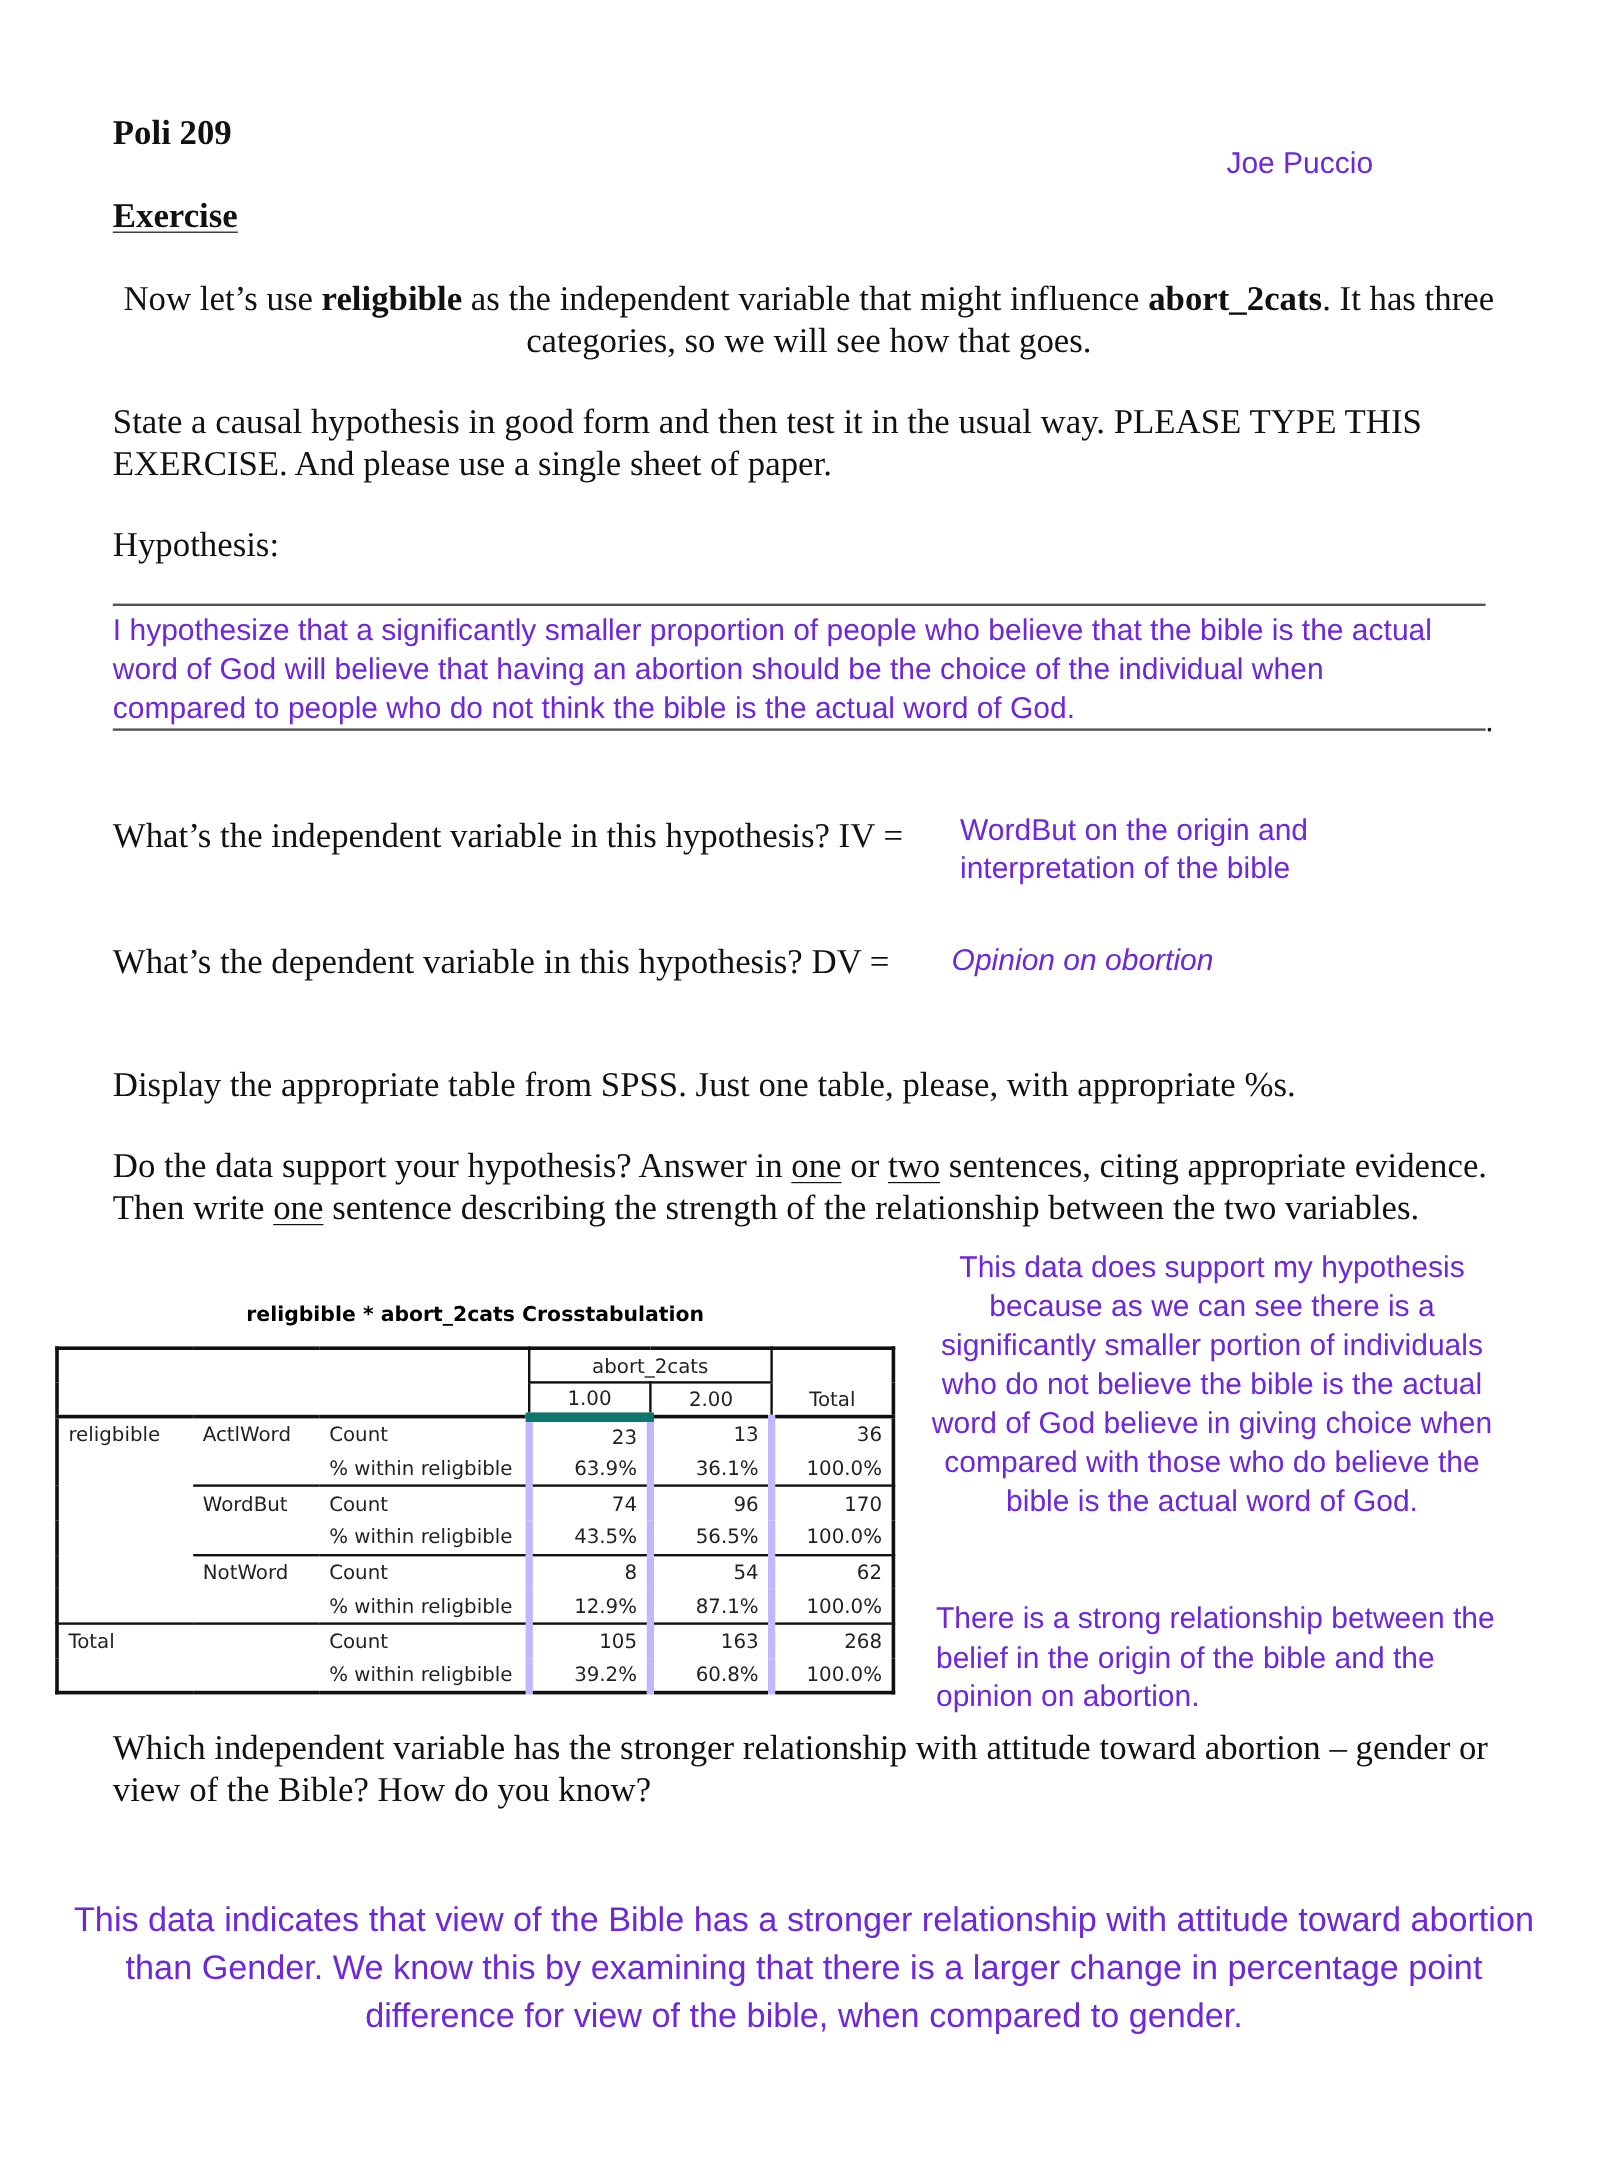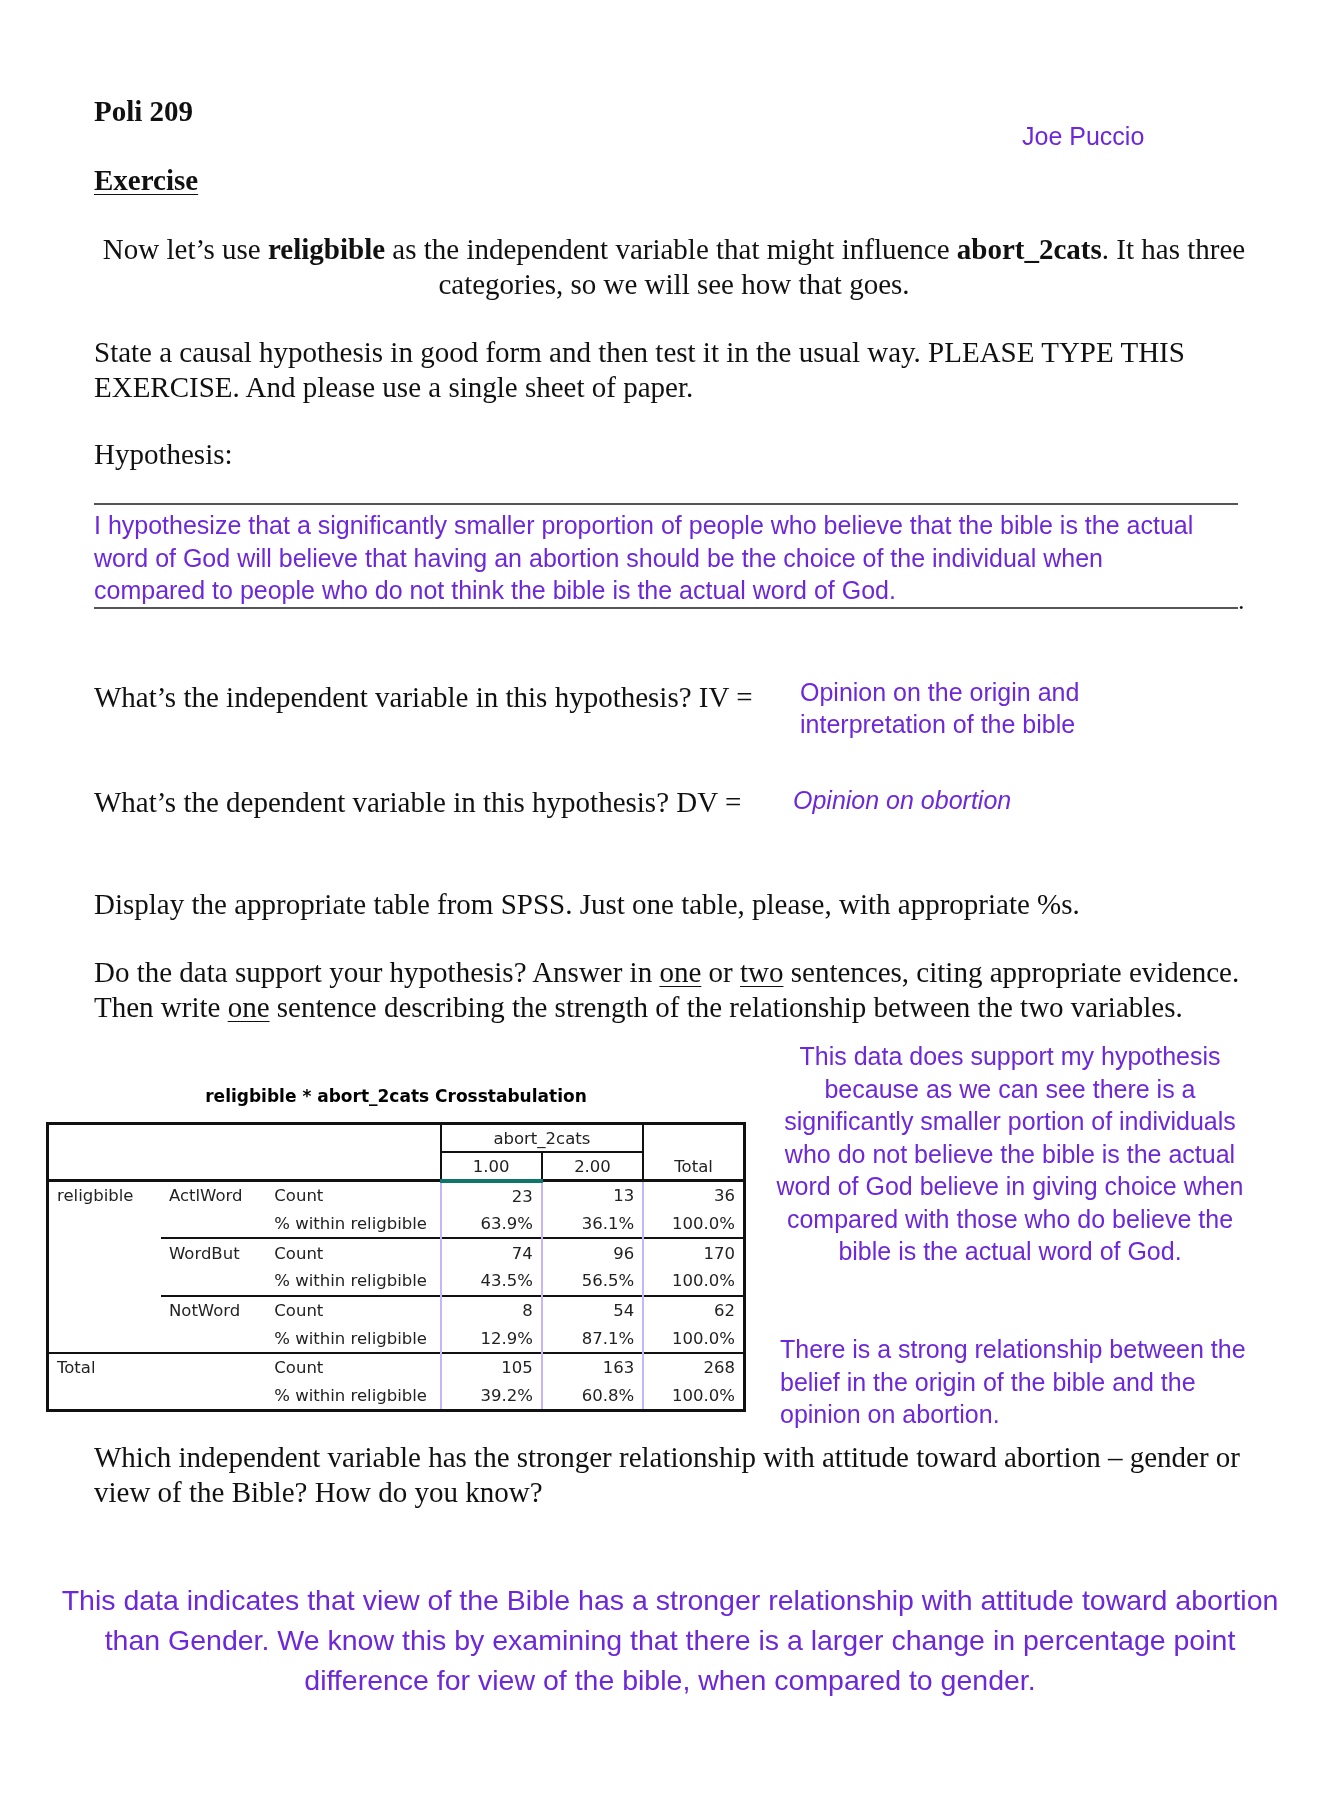--- a/index.html
+++ b/index.html
@@ -38,21 +38,21 @@
     #strength-a { left: 780px; top: 1333px; width: 490px; text-align: left; font-size: 25px; line-height: 32.5px; }
 
     #which-q { left: 94px; top: 1440px; width: 1170px; }
 
     #final-a { left: 40px; top: 1580px; width: 1260px; text-align: center; font-size: 28.5px; line-height: 40px; }
 
     
     #xtab-title { left: 46px; top: 1086px; width: 700px; text-align: center; font-family: "DejaVu Sans", sans-serif; font-size: 17px; font-weight: bold; color: #000000; }
     #xtab { position: absolute; left: 46px; top: 1122px; width: 700px; border: 3px solid #111; border-collapse: collapse; font-family: "DejaVu Sans", sans-serif; font-size: 16.5px; color: #222; }
     #xtab td { padding: 0 8px; height: 28.7px; white-space: nowrap; }
-    #xtab .num { text-align: right; border-left: 2px solid #c4b5fd; margin-left: 38px; }
+    #xtab .num { text-align: right; border-left: 6px solid #c4b5fd; margin-left: 38px; }
     #xtab .hdr { text-align: center; border-left: 2px solid #111; }
     #xtab .sep-top td.cell-sep { border-top: 2px solid #111; }
     #xtab .total-top td { border-top: 2px solid #111; }
     .c1 { width: 112px; } .c2 { width: 104px; } .c3 { width: 172px; }
     .c4 { width: 100px; } .c5 { width: 100px; } .c6 { width: 100px; }
   </style>
 </head>
 <body>
 
 <div id="course" class="abs serif">Poli 209</div>
@@ -64,21 +64,21 @@
 <div id="instruct" class="abs serif">State a causal hypothesis in good form and then test it in the usual way.  PLEASE TYPE THIS EXERCISE.  And please use a single sheet of paper.</div>
 
 <div id="hyp-label" class="abs serif">Hypothesis:</div>
 <div id="hyp-rule-top" class="rule"></div>
 <div id="hyp-answer" class="abs sans">I hypothesize that a significantly smaller proportion of people who believe that the bible is the actual word of God will believe that having an abortion should be the choice of the individual when compared to people who do not think the bible is the actual word of God.</div>
 <div id="hyp-rule-bot" class="rule"></div>
 <div id="hyp-dot" class="abs serif">.</div>
 
 <div id="iv-q" class="abs serif">What’s the independent variable in this hypothesis?  IV =</div>
 <div id="iv-a" class="abs sans">
-  <div>Opinion on the origin and</div>
+  <div>WordBut on the origin and</div>
   <div>interpretation of the bible</div>
 </div>
 <div id="dv-q" class="abs serif">What’s the dependent variable in this hypothesis?  DV =</div>
 <div id="dv-a" class="abs sans">Opinion on obortion</div>
 
 <div id="display-q" class="abs serif">Display the appropriate table from SPSS.  Just one table, please, with appropriate %s.</div>
 <div id="support-q" class="abs serif"><span>Do the data support your hypothesis?  Answer in </span><span class="u">one</span><span> or </span><span class="u">two</span><span> sentences, citing appropriate evidence.  Then write </span><span class="u">one</span><span> sentence describing the strength of the relationship between the two variables.</span></div>
 
 <div id="xtab-title" class="abs">religbible * abort_2cats Crosstabulation</div>
 <table id="xtab">
@@ -90,21 +90,21 @@
       <col class="c5">
       <col class="c6">
     </colgroup>
   <tbody>
       <tr>
     <td colspan="3" rowspan="2" style="border-bottom:3px solid #111;"></td>
     <td colspan="2" class="hdr" style="border-bottom:2px solid #111;">abort_2cats</td>
     <td rowspan="2" class="hdr" style="border-bottom:3px solid #111; vertical-align:bottom; padding-bottom:3px;">Total</td>
   </tr>
   <tr>
-    <td class="hdr" style="border-bottom:4px solid #0f766e;">1.00</td>
+    <td class="hdr" style="border-bottom:8px solid #0f766e;">1.00</td>
     <td class="hdr" style="border-bottom:3px solid #111;">2.00</td>
   </tr>
 
   <tr>
     <td>religbible</td>
     <td>ActlWord</td>
     <td>Count</td>
     <td class="num">23</td>
     <td class="num">13</td>
     <td class="num">36</td>

